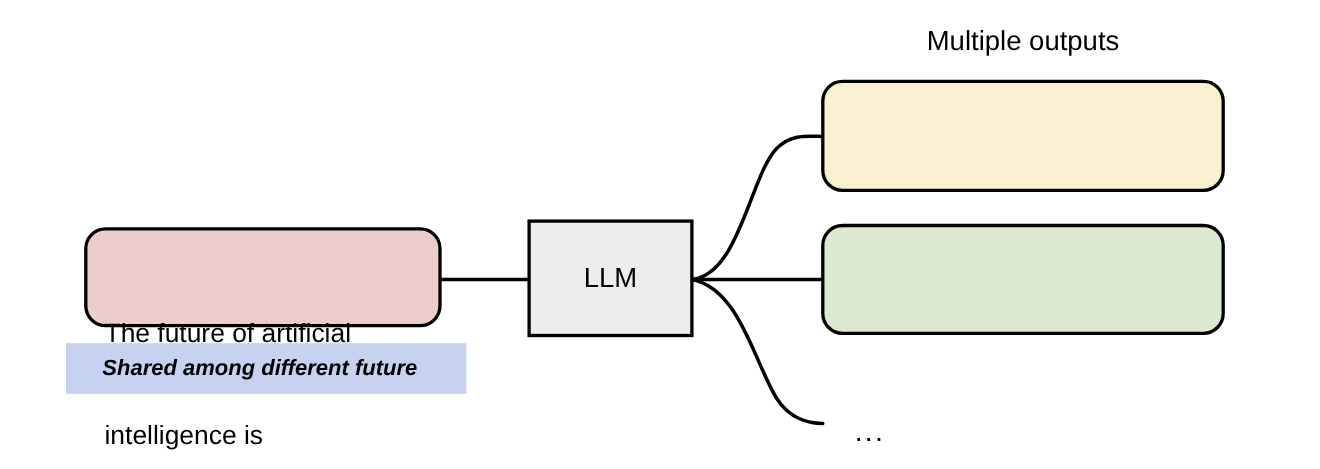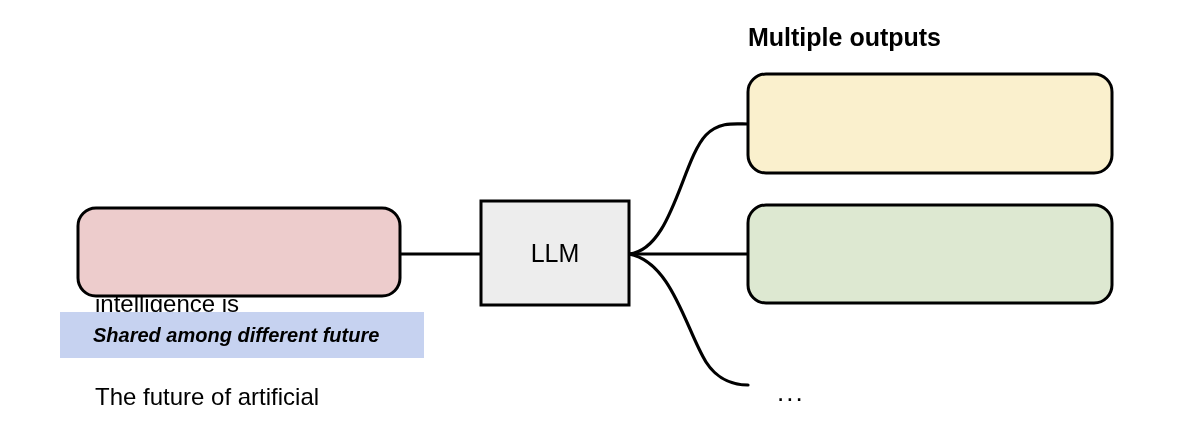--- a/index.html
+++ b/index.html
@@ -33,22 +33,22 @@
     stroke-linecap: round;
   }
   .lbl {
     position: absolute;
     font-family: "Liberation Sans", sans-serif;
     color: #000000;
     white-space: pre;
   }
   .caption {
     font-size: 25px;
-    font-weight: 700;
-    text-align: left;
+    font-weight: 400;
+    text-align: center;
   }
   .box-text {
     font-size: 24px;
     line-height: 31px;
     font-weight: 400;
   }
   .node-text {
     font-size: 25px;
     text-align: center;
   }
@@ -88,22 +88,22 @@
     <rect class="node-rect" x="748" y="74" width="364" height="99" rx="18" ry="18" fill="#FAF0CD"></rect>
 
     <rect class="node-rect" x="748" y="205" width="364" height="98" rx="18" ry="18" fill="#DDE8D1"></rect>
 
   </svg>
 
 
   <div class="lbl caption" style="left:748px; top:23px; width:364px;">Multiple outputs</div>
 
   <div class="lbl box-text" style="left:95px; top:226px; width:300px;">
+    <div>The future of artificial</div>
     <div>intelligence is</div>
-    <div>The future of artificial</div>
   </div>
 
   <div class="lbl node-text" style="left:481px; top:239px; width:148px;">LLM</div>
 
   <div class="shared-band" style="left:60px; top:312px; width:364px; height:46px;
        background:#C6D2F0; padding-left:33px; box-sizing:border-box;">
     <span>Shared among different future</span>
   </div>
 
   <div class="lbl ellipsis" style="left:777px; top:377px;">...</div>

